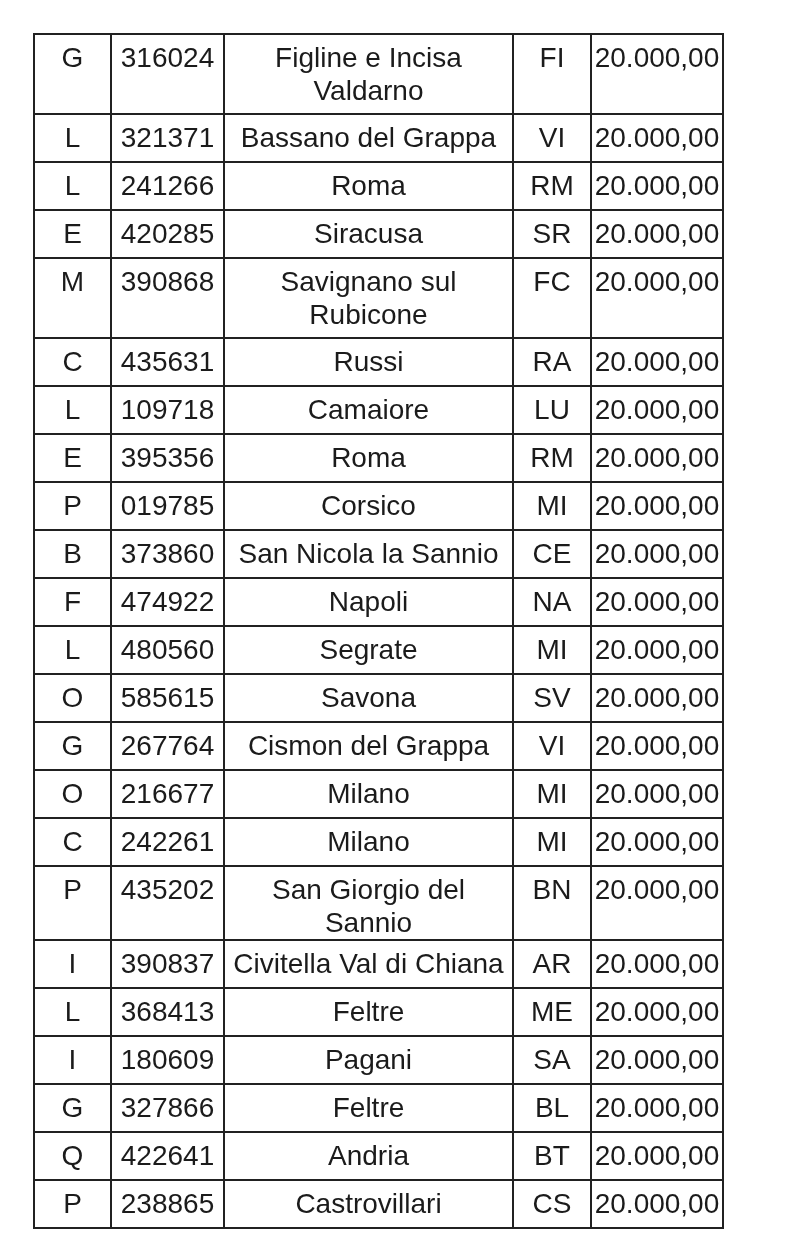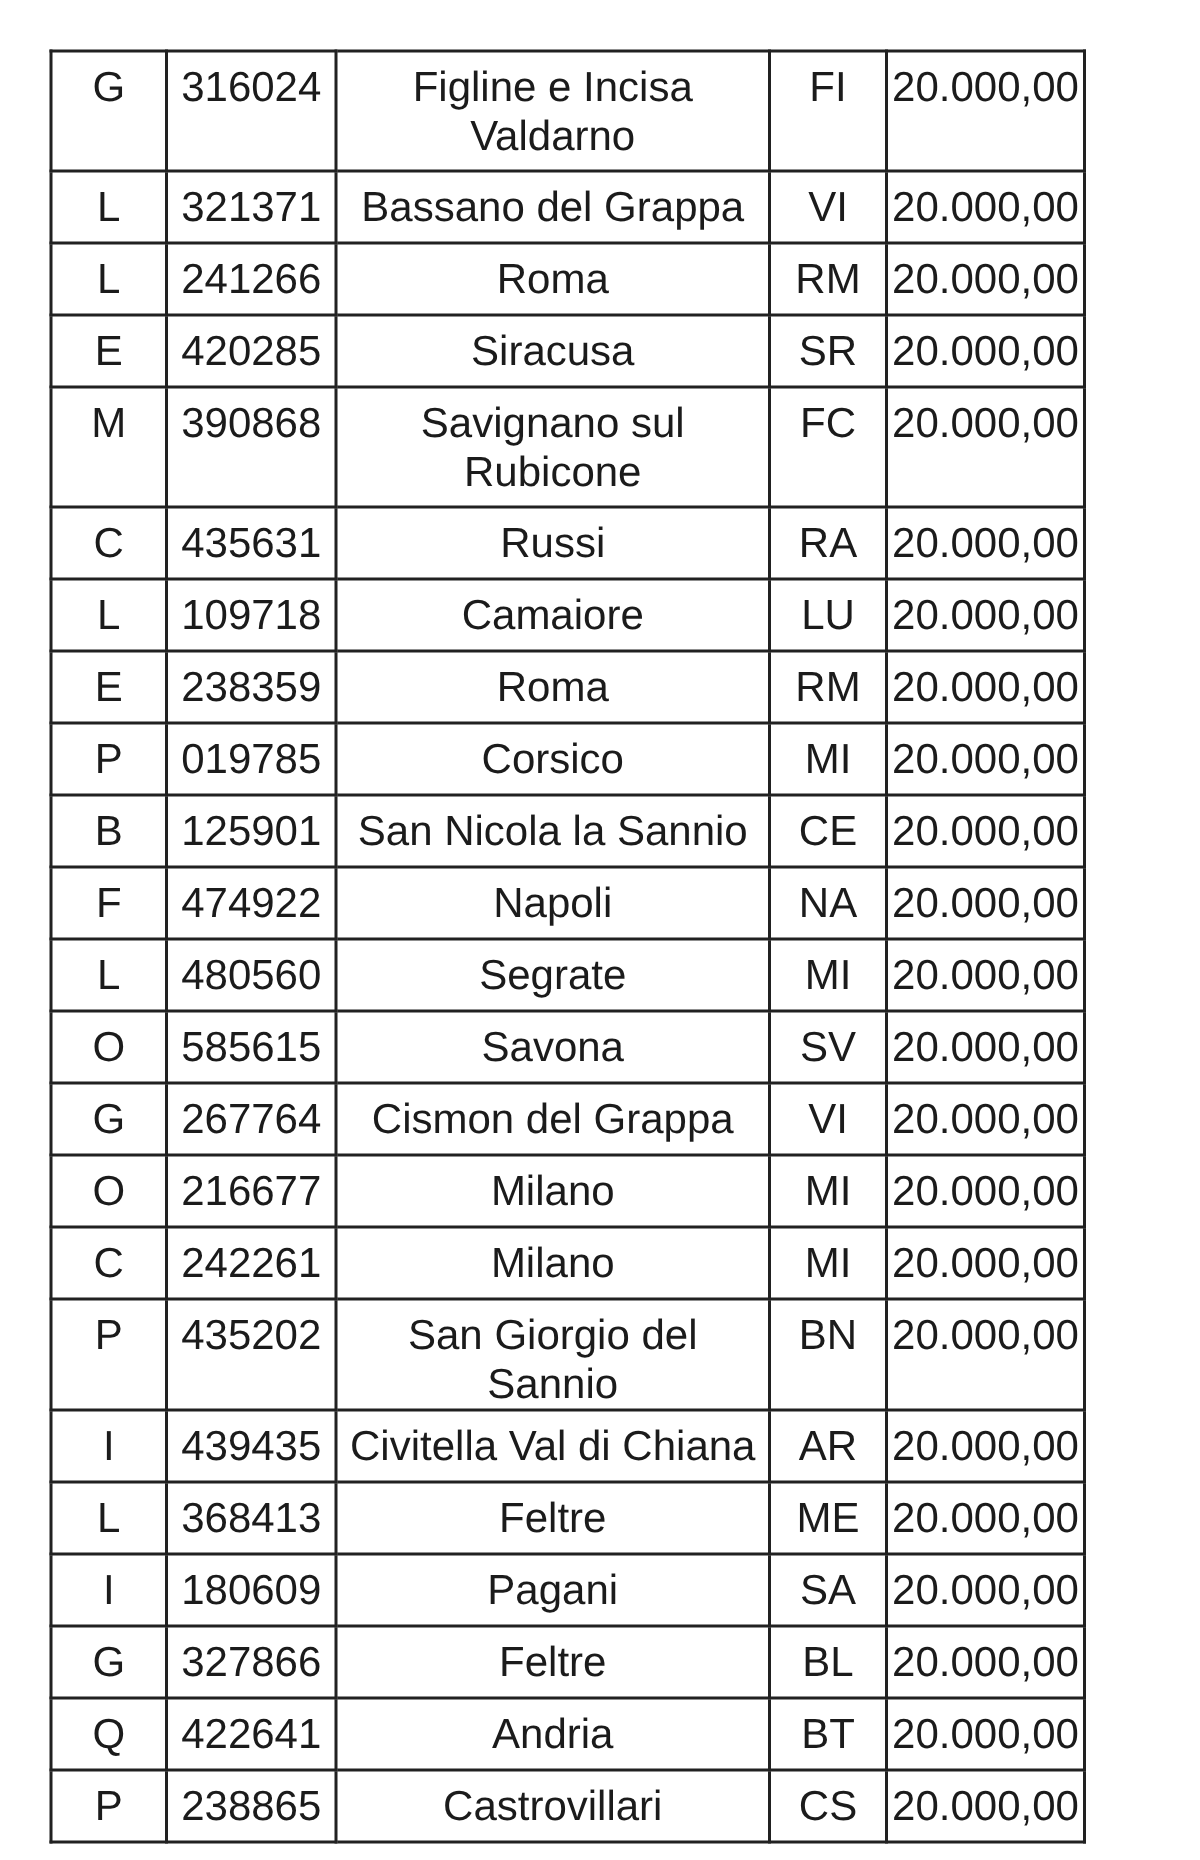--- a/index.html
+++ b/index.html
@@ -104,35 +104,35 @@
   </tr>
         <tr class="row">
     <td class="c-letter">L</td>
     <td class="c-code">109718</td>
     <td class="c-city">Camaiore</td>
     <td class="c-prov">LU</td>
     <td class="c-amount">20.000,00</td>
   </tr>
         <tr class="row">
     <td class="c-letter">E</td>
-    <td class="c-code">238359</td>
+    <td class="c-code">395356</td>
     <td class="c-city">Roma</td>
     <td class="c-prov">RM</td>
     <td class="c-amount">20.000,00</td>
   </tr>
         <tr class="row">
     <td class="c-letter">P</td>
     <td class="c-code">019785</td>
     <td class="c-city">Corsico</td>
     <td class="c-prov">MI</td>
     <td class="c-amount">20.000,00</td>
   </tr>
         <tr class="row">
     <td class="c-letter">B</td>
-    <td class="c-code">125901</td>
+    <td class="c-code">373860</td>
     <td class="c-city">San Nicola la Sannio</td>
     <td class="c-prov">CE</td>
     <td class="c-amount">20.000,00</td>
   </tr>
         <tr class="row">
     <td class="c-letter">F</td>
     <td class="c-code">474922</td>
     <td class="c-city">Napoli</td>
     <td class="c-prov">NA</td>
     <td class="c-amount">20.000,00</td>
@@ -174,21 +174,21 @@
   </tr>
         <tr class="row">
     <td class="c-letter">P</td>
     <td class="c-code">435202</td>
     <td class="c-city">San Giorgio del Sannio</td>
     <td class="c-prov">BN</td>
     <td class="c-amount">20.000,00</td>
   </tr>
         <tr class="row">
     <td class="c-letter">I</td>
-    <td class="c-code">439435</td>
+    <td class="c-code">390837</td>
     <td class="c-city">Civitella Val di Chiana</td>
     <td class="c-prov">AR</td>
     <td class="c-amount">20.000,00</td>
   </tr>
         <tr class="row">
     <td class="c-letter">L</td>
     <td class="c-code">368413</td>
     <td class="c-city">Feltre</td>
     <td class="c-prov">ME</td>
     <td class="c-amount">20.000,00</td>

